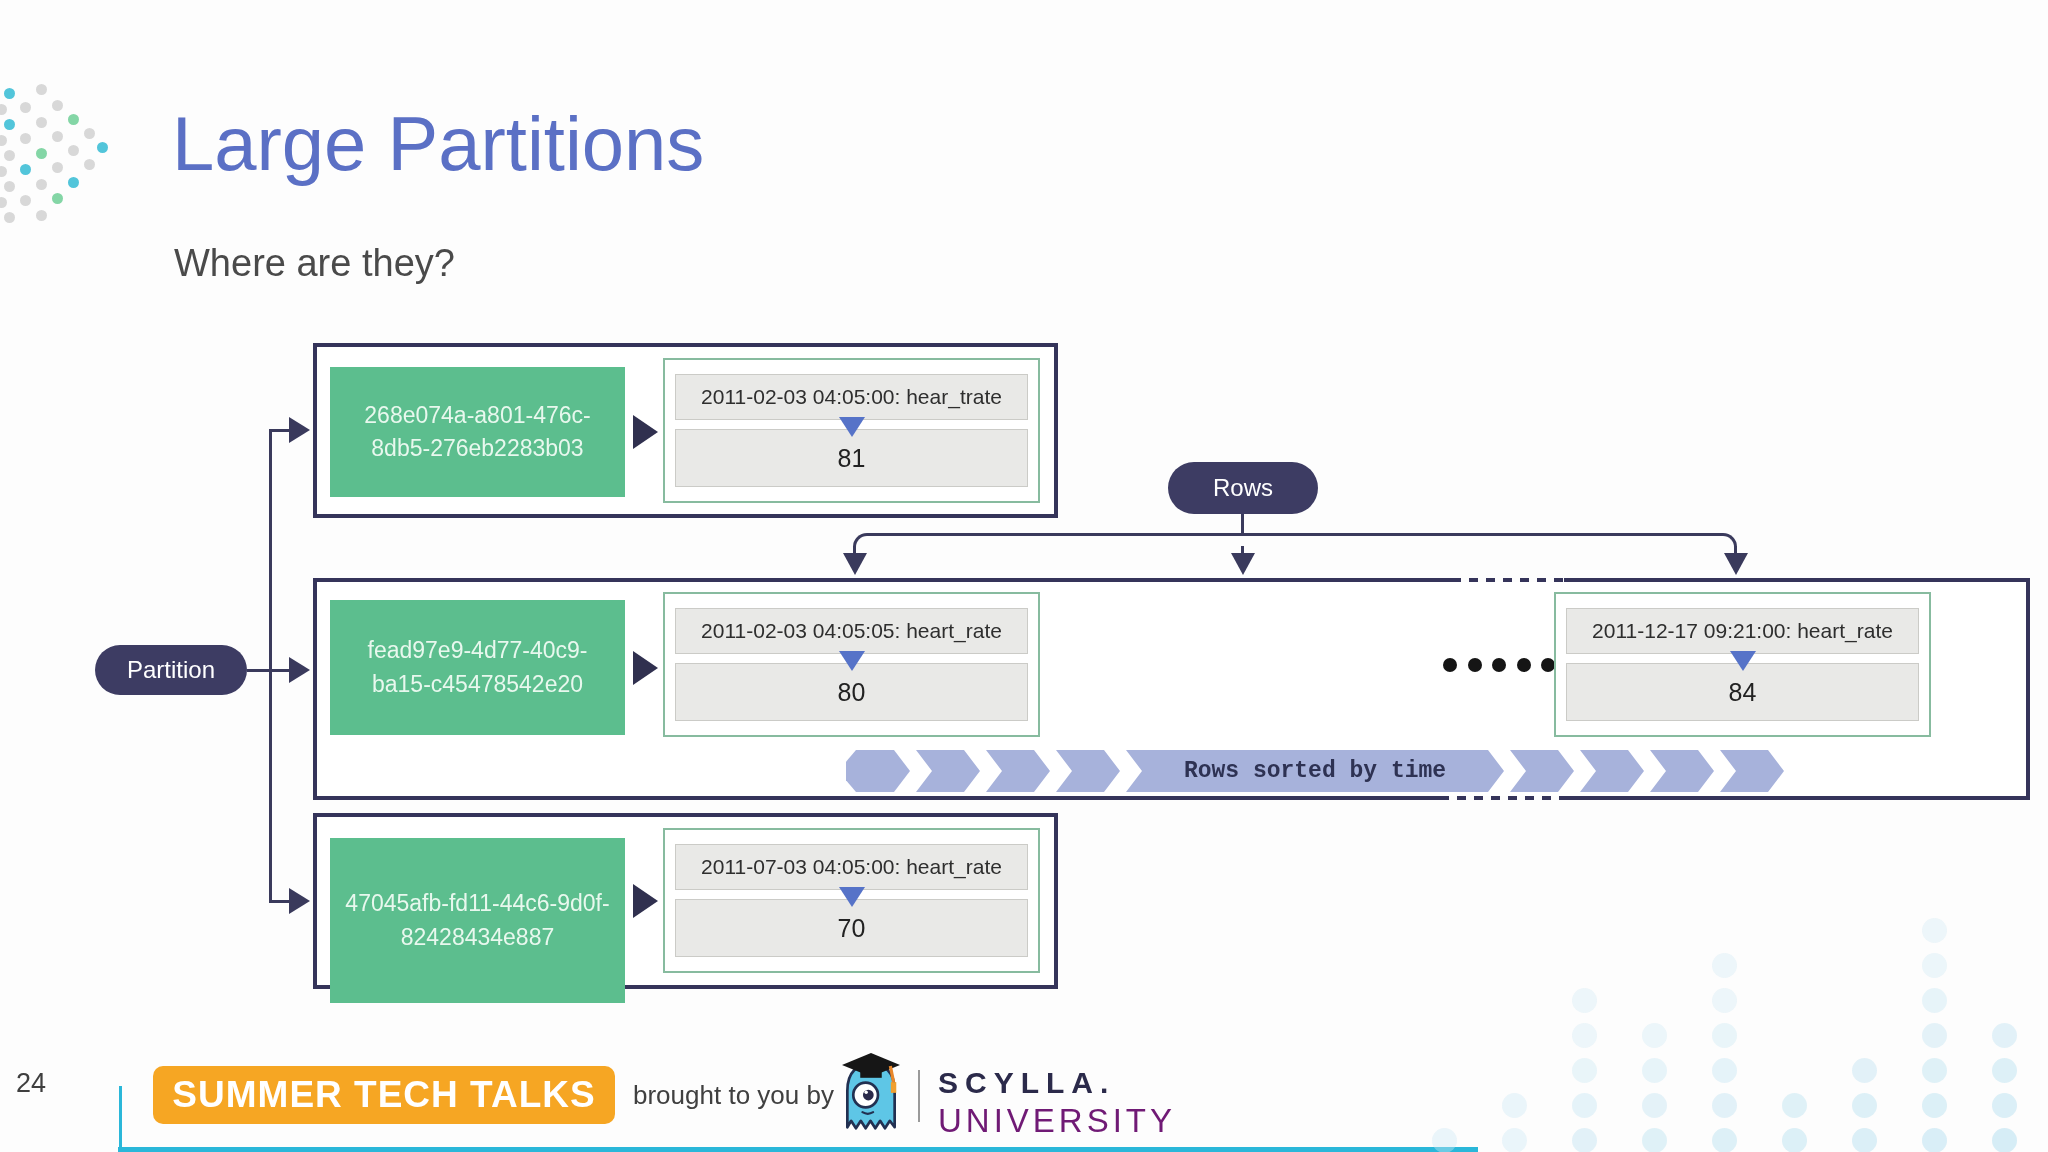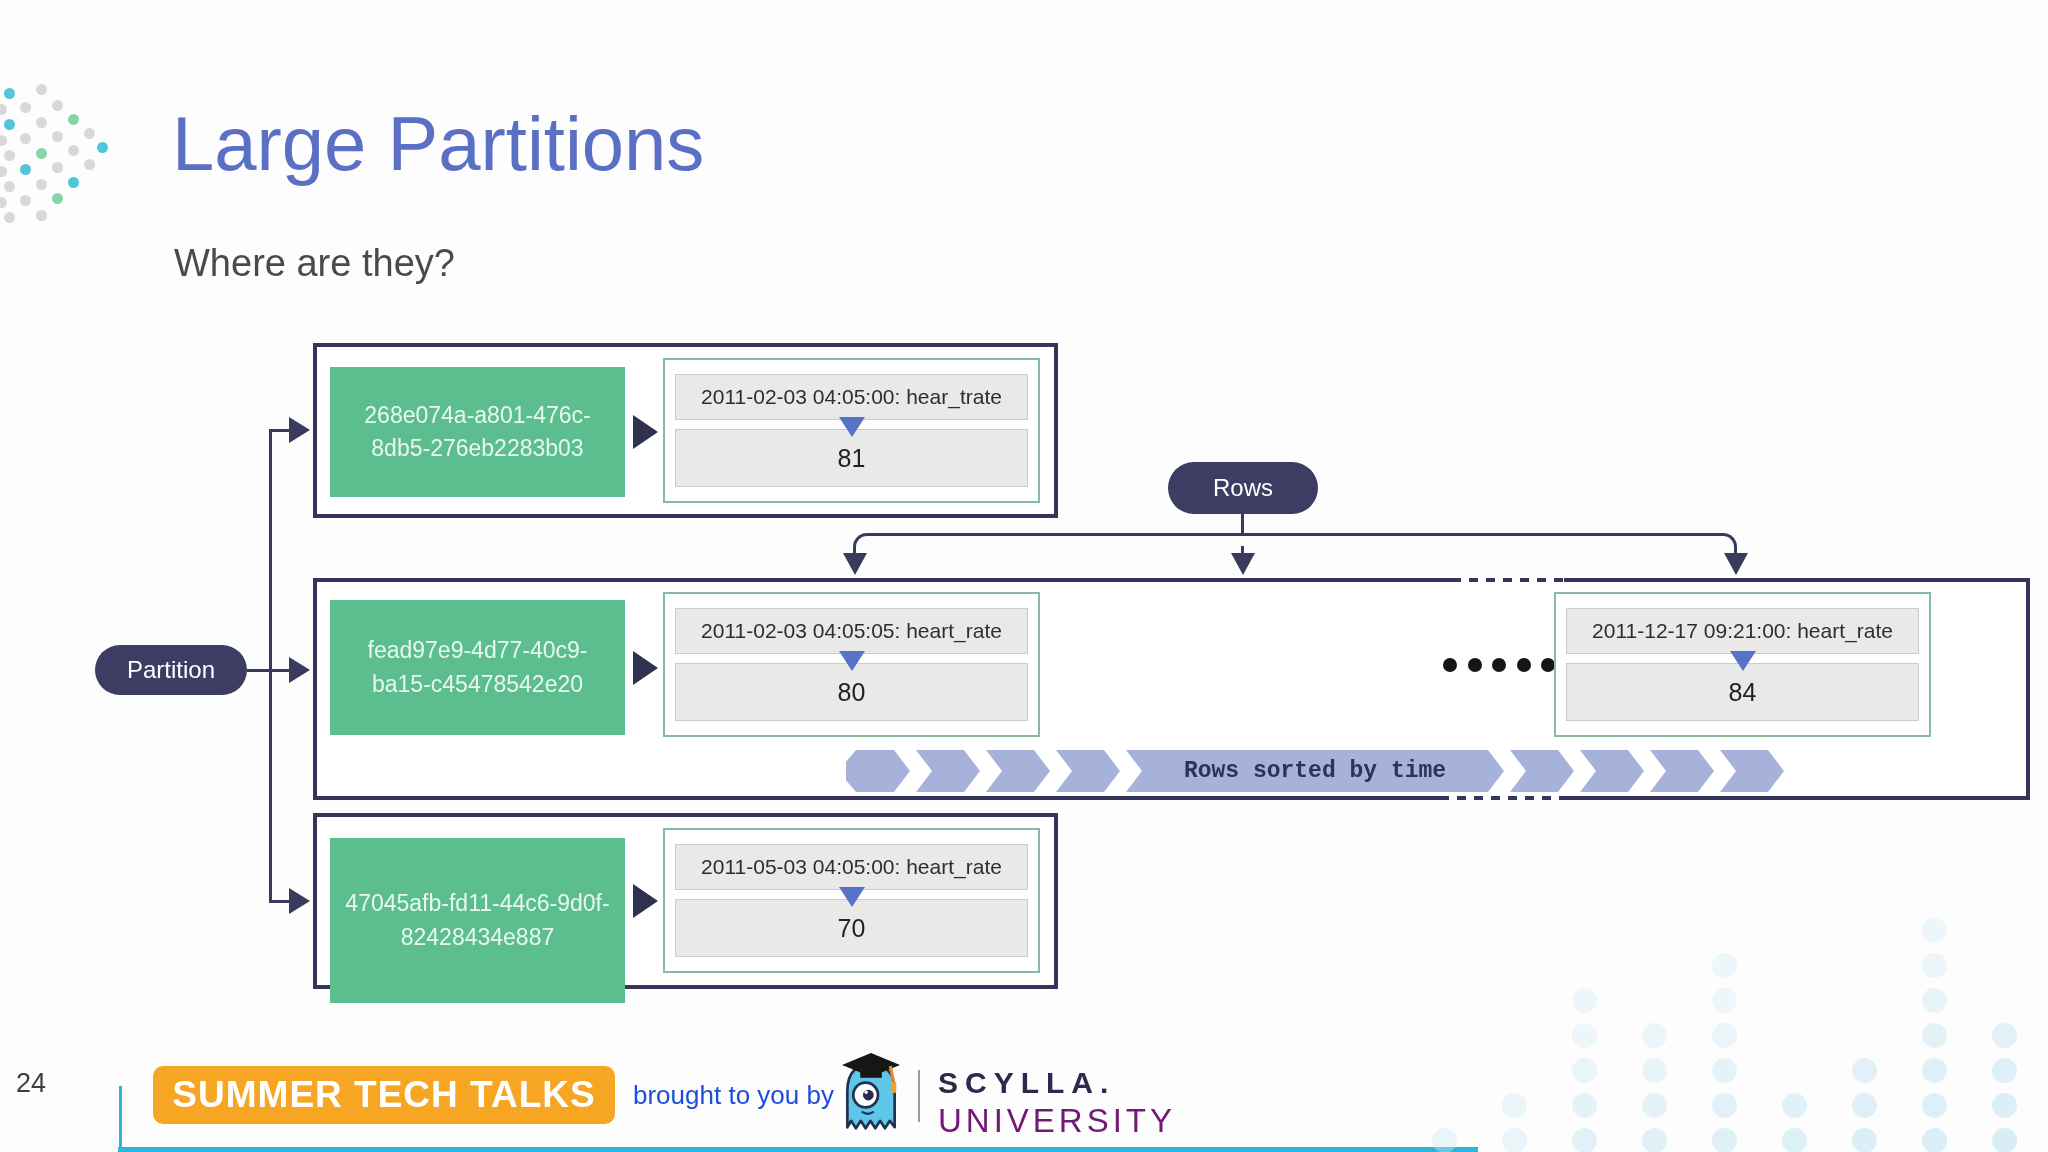--- a/index.html
+++ b/index.html
@@ -60,21 +60,21 @@
         clip-path:polygon(10px 0,calc(100% - 16px) 0,100% 50%,calc(100% - 16px) 100%,10px 100%,0 72%,0 28%);}
   .chev-text{display:flex;align-items:center;justify-content:center;
              font-size:23px;font-weight:600;color:#2e3253;}
 
   
   .pagenum{position:absolute;left:16px;top:1068px;font-size:27px;color:#3f3f3f;}
   .vbar-teal{position:absolute;left:119px;top:1086px;width:3px;height:64px;background:#2ab7d9;}
   .banner{position:absolute;left:153px;top:1066px;width:462px;height:58px;background:#f6a623;
           border-radius:10px;display:flex;align-items:center;justify-content:center;
           color:#fff;font-size:37px;font-weight:bold;letter-spacing:1px;}
-  .brought{position:absolute;left:633px;top:1080px;font-size:26px;color:#1d4ed8;font-weight:500;}
+  .brought{position:absolute;left:633px;top:1080px;font-size:26px;color:#404040;font-weight:500;}
   .logo{position:absolute;left:836px;top:1052px;}
   .logo-div{position:absolute;left:918px;top:1070px;width:2px;height:52px;background:#9a9a9a;}
   .brand{position:absolute;left:938px;top:1066px;font-size:30px;font-weight:bold;
          color:#2b2a4a;letter-spacing:7px;}
   .brand-sub{position:absolute;left:938px;top:1102px;font-size:33px;color:#701a75;letter-spacing:4px;}
   .bottombar{position:absolute;left:118px;bottom:0;width:1360px;height:5px;background:#2ab7d9;}
 
   .dot{position:absolute;border-radius:50%;}
 </style>
 </head>
@@ -194,21 +194,21 @@
     <div class="chev" style="width:64px;"></div>
     <div class="chev" style="width:64px;margin-right:0;"></div>
   </div>
 
   <div class="pbox" style="left:313px;top:813px;width:745px;height:176px;"></div>
   <div class="pkey" style="left:330px;top:838px;height:165px;">
     <span>47045afb-fd11-44c6-9d0f-82428434e887</span>
   </div>
   <div class="sep-tri" style="left:633px;top:884px;"></div>
   <div class="cell" style="left:663px;top:828px;">
-    <div class="cell-bar cell-header">2011-05-03 04:05:00: heart_rate</div>
+    <div class="cell-bar cell-header">2011-07-03 04:05:00: heart_rate</div>
     <div class="cell-tri"></div>
     <div class="cell-bar cell-value">70</div>
   </div>
 
   <div class="pagenum">24</div>
   <div class="vbar-teal"></div>
   <div class="banner">
     <span>SUMMER TECH TALKS</span>
   </div>
   <div class="brought">brought to you by</div>

